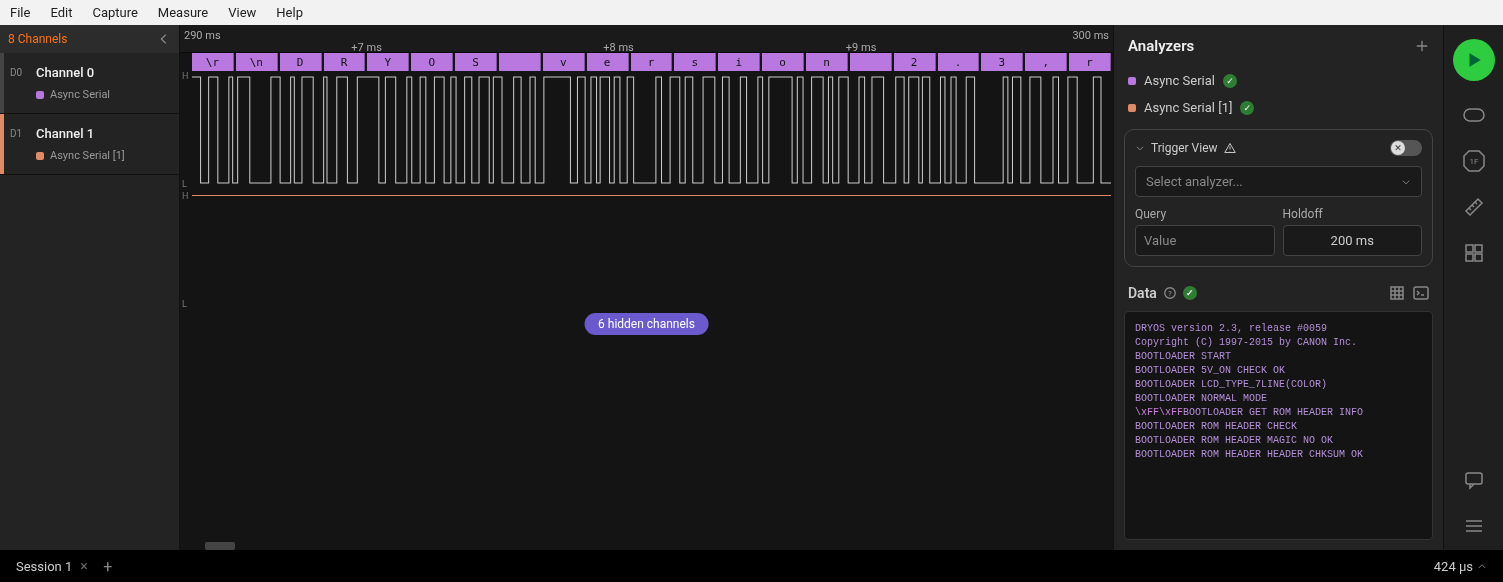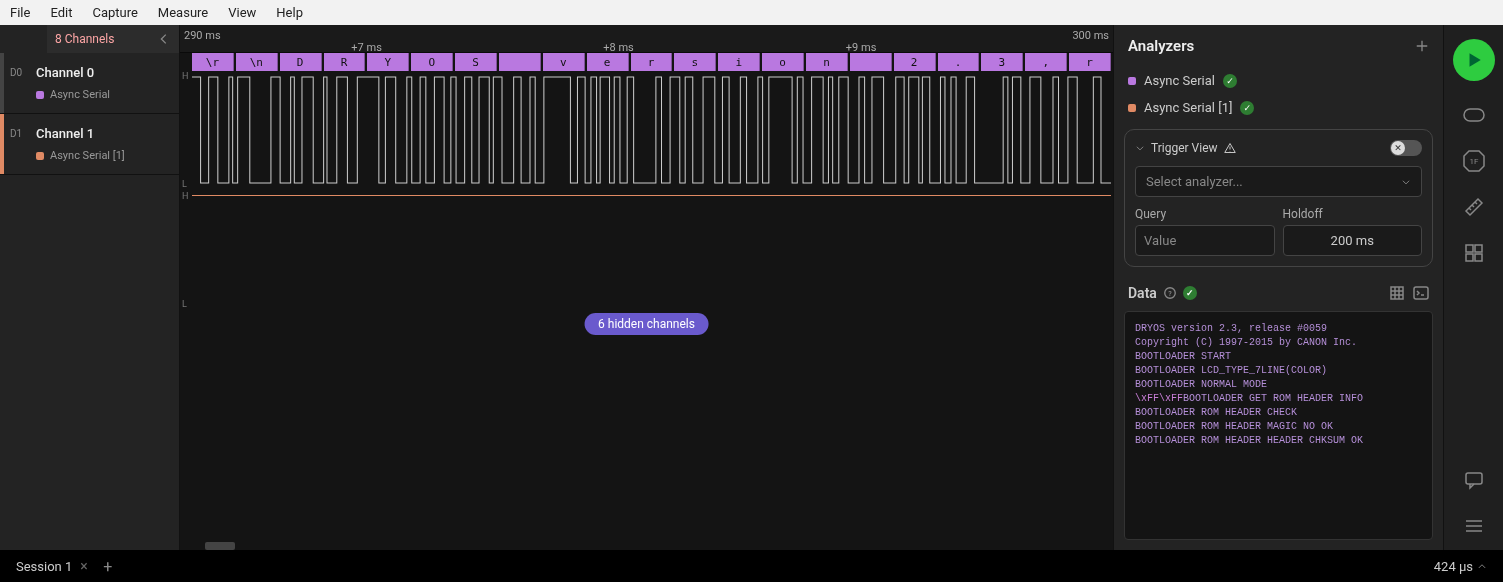--- a/index.html
+++ b/index.html
@@ -42,24 +42,23 @@
   border-right: 1px solid #111;
   display: flex;
   flex-direction: column;
 }
 .sidebar-left-header {
   height: 28px;
   background: #2c2c2c;
   display: flex;
   align-items: center;
   padding: 0 8px;
-  color: #fca5a5;
+  color: #f97316;
   font-size: 12px;
   justify-content: space-between;
-  margin-left: 47px;
 }
 .channel-block {
   border-bottom: 1px solid #111;
   padding: 12px 10px;
   position: relative;
 }
 .channel-block .idx {
   position: absolute;
   left: 10px;
   top: 14px;
@@ -493,20 +492,21 @@
             <rect x="1" y="2" width="14" height="12" rx="2" class="icon-svg"></rect>
             <path class="icon-svg" d="M4 6 L6 8 L4 10 M8 10 H11"></path>
           </svg>
       </span>
     </div>
 
     <div class="data-term" id="data-term">
         <div>DRYOS version 2.3, release #0059</div>
         <div>Copyright (C) 1997-2015 by CANON Inc.</div>
         <div>BOOTLOADER START</div>
+        <div>BOOTLOADER 5V_ON CHECK OK</div>
         <div>BOOTLOADER LCD_TYPE_7LINE(COLOR)</div>
         <div>BOOTLOADER NORMAL MODE</div>
         <div><span class="xff">\xFF</span><span class="xff">\xFF</span>BOOTLOADER GET ROM HEADER INFO</div>
         <div>BOOTLOADER ROM HEADER CHECK</div>
         <div>BOOTLOADER ROM HEADER MAGIC NO OK</div>
         <div>BOOTLOADER ROM HEADER HEADER CHKSUM OK</div>
       </div>
   </div>
 
   <div class="icon-rail">

